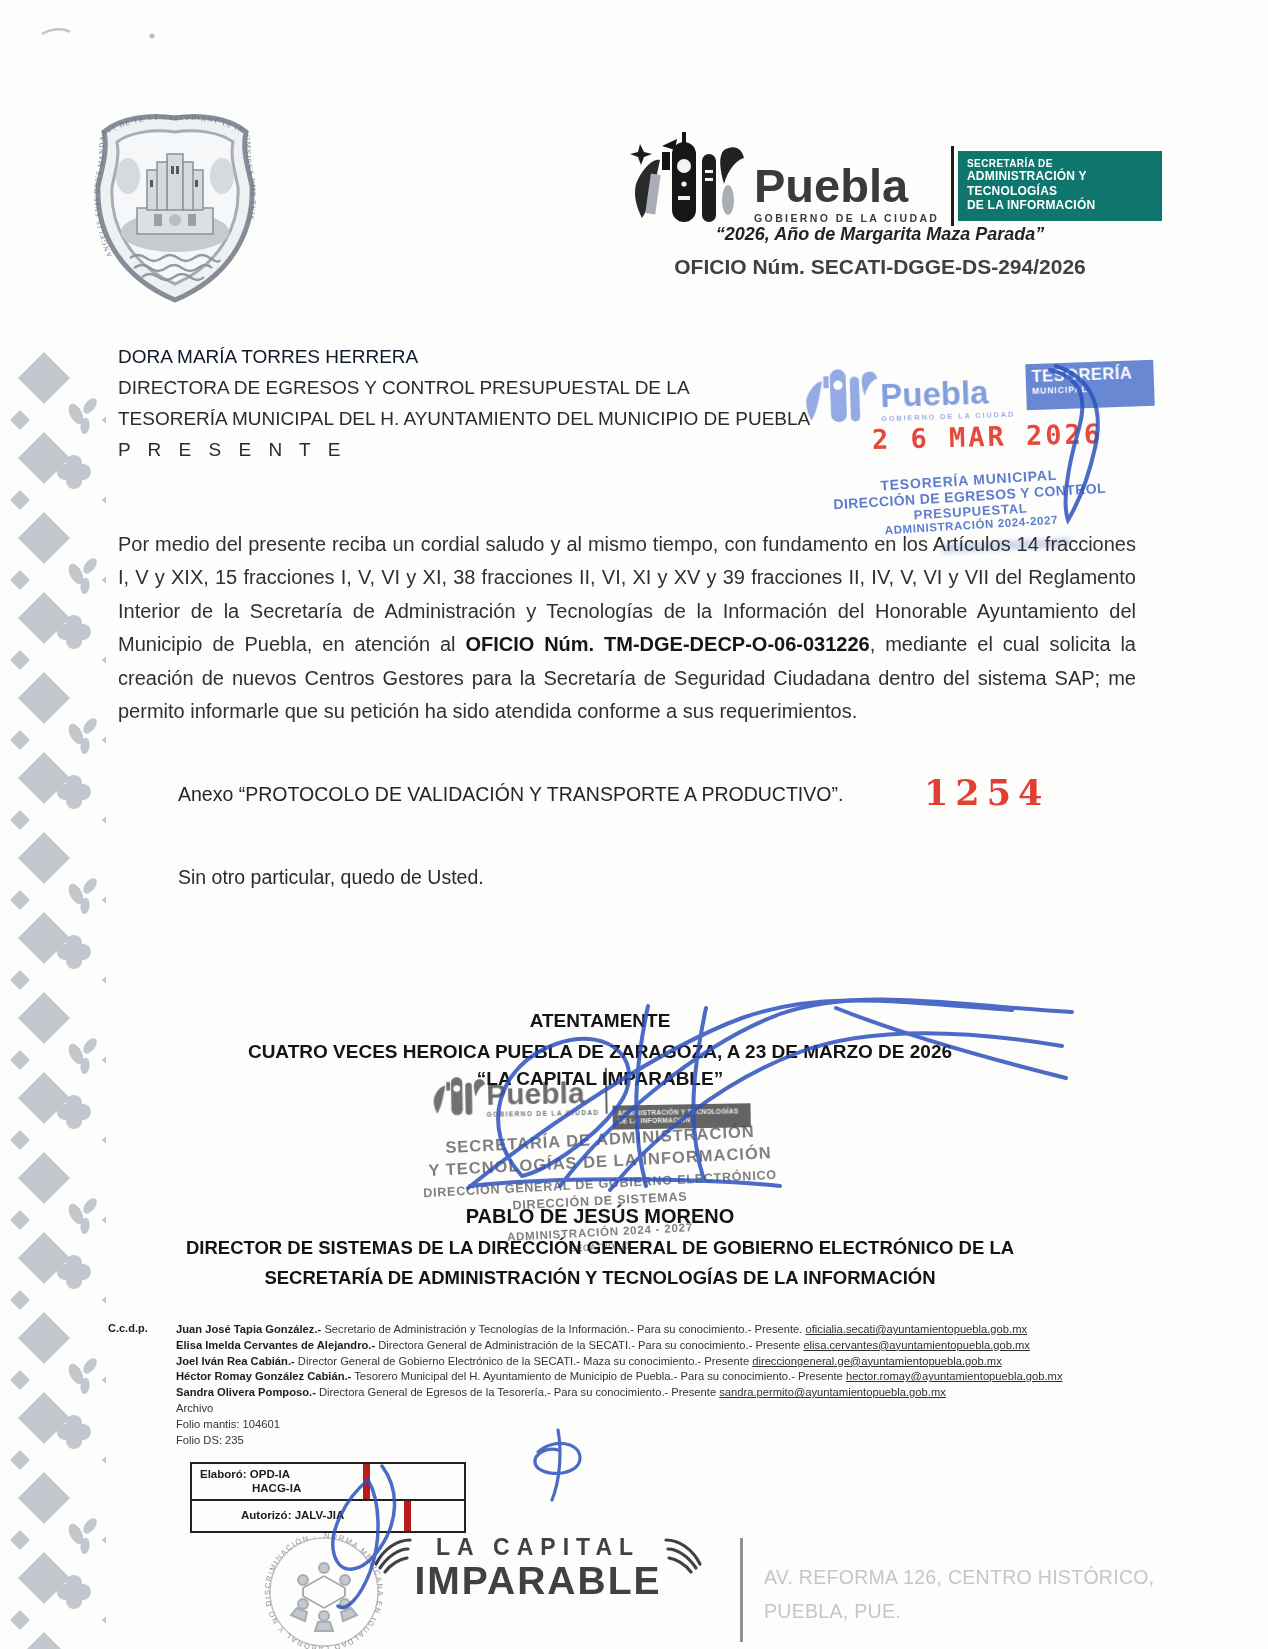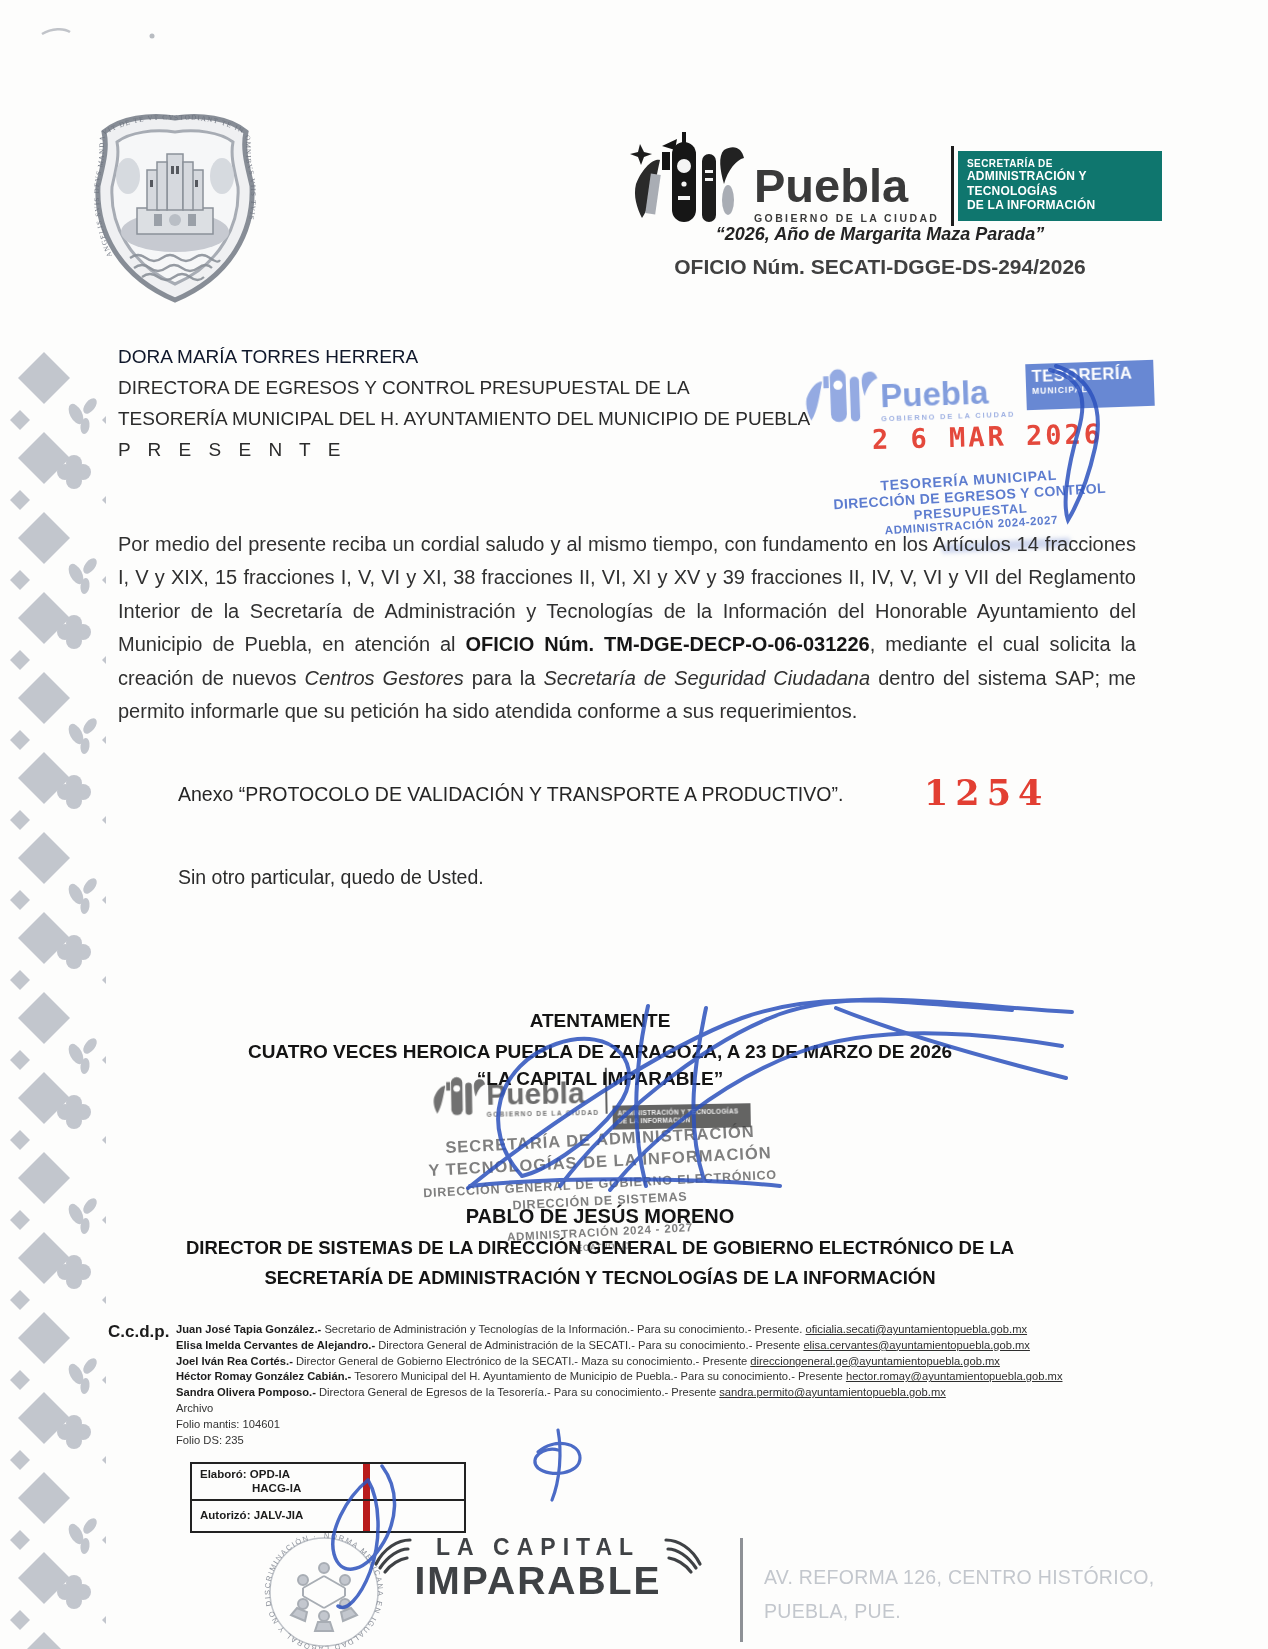--- a/index.html
+++ b/index.html
@@ -34,21 +34,21 @@
            color:#e23a2c;letter-spacing:3px;transform:rotate(-1.5deg);opacity:.92;}
   .rs-lines{left:795px;top:472px;width:350px;text-align:center;transform:rotate(-3.5deg);color:#4c6fcb;opacity:.9;}
   .rs-lines .l0{font-size:14px;font-weight:bold;letter-spacing:.8px;}
   .rs-lines .l1{font-size:14px;font-weight:bold;letter-spacing:.4px;}
   .rs-lines .l2{font-size:13px;font-weight:bold;letter-spacing:.8px;}
   .rs-lines .l3{font-size:11.5px;font-weight:bold;letter-spacing:.6px;}
   .rs-smudge{left:942px;top:541px;width:128px;height:9px;background:rgba(86,116,200,.28);filter:blur(2px);transform:rotate(-3deg);}
   
   .body-par{left:118px;top:528px;width:1018px;font-size:20px;line-height:33.4px;text-align:justify;color:#303030;}
   .seg-b{font-weight:bold;color:#161616;}
-  .seg-i{font-style:italic;}
+  .seg-i{}
   .anexo{left:178px;top:783px;font-size:19.5px;color:#262626;}
   .folio-red{left:924px;top:772px;font-family:"DejaVu Serif",serif;font-size:35px;font-weight:bold;color:#e02b1e;letter-spacing:7px;opacity:.9;}
   .closing{left:178px;top:866px;font-size:19.5px;color:#2b2b2b;}
   
   .cline{left:85px;width:1030px;text-align:center;font-weight:bold;color:#141414;font-size:19px;}
   .at1{top:1010px;}
   .at2{top:1041px;}
   .at3{top:1068px;z-index:6;}
   .sig-stamp-logo{left:430px;top:1040px;width:322px;height:76px;display:flex;align-items:flex-end;
                   opacity:.8;filter:blur(.4px);transform:rotate(-1deg);z-index:4;}
@@ -61,29 +61,29 @@
   .gs1{top:1130px;font-size:16.5px;letter-spacing:1px;}
   .gs2{top:1152px;font-size:16.5px;letter-spacing:1px;}
   .gs3{top:1177px;font-size:12.5px;letter-spacing:.8px;}
   .gs4{top:1194px;font-size:12.5px;letter-spacing:.8px;}
   .gs5{top:1226px;font-size:11.5px;letter-spacing:.8px;}
   .gs6{top:1242px;font-size:9px;letter-spacing:.5px;opacity:.7;}
   .sig-name{top:1205px;font-size:20px;z-index:5;}
   .sig-t1{top:1237px;font-size:18.5px;z-index:5;}
   .sig-t2{top:1267px;font-size:18.5px;z-index:5;}
   
-  .ccdp-label{left:108px;top:1322px;font-size:17px;font-weight:bold;color:#1c1c1c;}
+  .ccdp-label{left:108px;top:1322px;font-size:11px;font-weight:bold;color:#1c1c1c;}
   .ccdp{left:176px;top:1322px;width:1080px;font-size:11.2px;color:#333;}
   .ccdp .row{line-height:15.8px;white-space:nowrap;}
   .ccdp .nm{font-weight:bold;color:#1c1c1c;}
   .ccdp .em{text-decoration:underline;color:#2f2f2f;}
   
   .apv{left:190px;top:1462px;width:272px;border:2px solid #222;}
   .apv .r{display:flex;border-bottom:2px solid #222;}
-  .apv .r:last-child{border-bottom:none;}
+  .apv .r:last-child{border-bottom:none;padding-left:41px;}
   .apv .c1{width:155px;border-right:7px solid #b91c1c;padding:4px 8px;font-size:11.5px;font-weight:bold;color:#1c1c1c;}
   .apv .c2{flex:1;}
   .apv .v{line-height:13.5px;}
   .apv .v2{padding-left:52px;}
   
   .cap-logo{left:388px;top:1534px;width:300px;text-align:center;color:#3f4245;}
   .cap-logo .l1{font-size:23px;font-weight:bold;letter-spacing:7px;}
   .cap-logo .l2{font-size:39px;font-weight:bold;letter-spacing:2px;line-height:40px;}
   .wing{position:absolute;top:2px;}
   .wingL{left:-16px;}
@@ -273,21 +273,21 @@
   <div class="abs gs gs6">SECATI/DS/J</div>
 
   <div class="abs cline sig-name">PABLO DE JESÚS MORENO</div>
   <div class="abs cline sig-t1">DIRECTOR DE SISTEMAS DE LA DIRECCIÓN GENERAL DE GOBIERNO ELECTRÓNICO DE LA</div>
   <div class="abs cline sig-t2">SECRETARÍA DE ADMINISTRACIÓN Y TECNOLOGÍAS DE LA INFORMACIÓN</div>
 
   <div class="abs ccdp-label">C.c.d.p.</div>
   <div class="abs ccdp">
     <div class="row"><span class="nm">Juan José Tapia González.-</span><span> Secretario de Administración y Tecnologías de la Información.- Para su conocimiento.- Presente. </span><span class="em">oficialia.secati@ayuntamientopuebla.gob.mx</span></div>
     <div class="row"><span class="nm">Elisa Imelda Cervantes de Alejandro.-</span><span> Directora General de Administración de la SECATI.- Para su conocimiento.- Presente  </span><span class="em">elisa.cervantes@ayuntamientopuebla.gob.mx</span></div>
-    <div class="row"><span class="nm">Joel Iván Rea Cortés.-</span><span> Director General de Gobierno Electrónico de la SECATI.- Maza su conocimiento.- Presente  </span><span class="em">direcciongeneral.ge@ayuntamientopuebla.gob.mx</span></div>
+    <div class="row"><span class="nm">Joel Iván Rea Cabián.-</span><span> Director General de Gobierno Electrónico de la SECATI.- Maza su conocimiento.- Presente  </span><span class="em">direcciongeneral.ge@ayuntamientopuebla.gob.mx</span></div>
     <div class="row"><span class="nm">Héctor Romay González Cabián.-</span><span> Tesorero Municipal del H. Ayuntamiento de Municipio de Puebla.- Para su conocimiento.- Presente  </span><span class="em">hector.romay@ayuntamientopuebla.gob.mx</span></div>
     <div class="row"><span class="nm">Sandra Olivera Pomposo.-</span><span> Directora General de Egresos de la Tesorería.- Para su conocimiento.- Presente  </span><span class="em">sandra.permito@ayuntamientopuebla.gob.mx</span></div>
     <div class="row">Archivo</div>
     <div class="row">Folio mantis: 104601</div>
     <div class="row">Folio DS: 235</div>
   </div>
 
   <div class="abs apv">
     <div class="r">
       <div class="c1">

